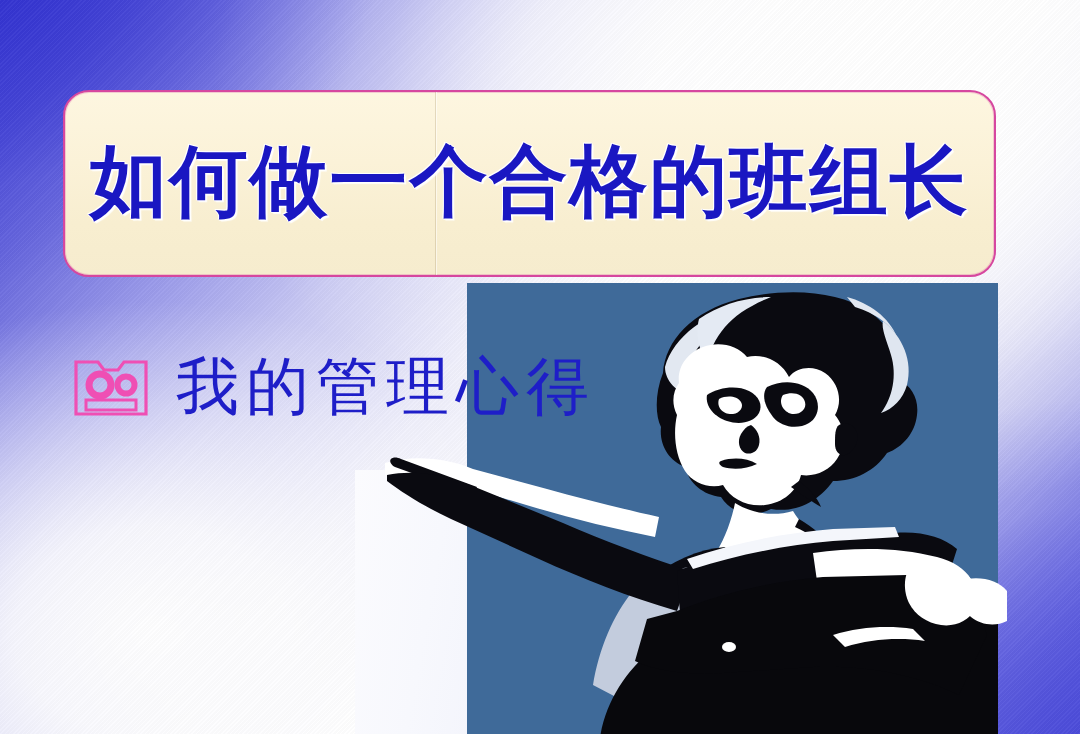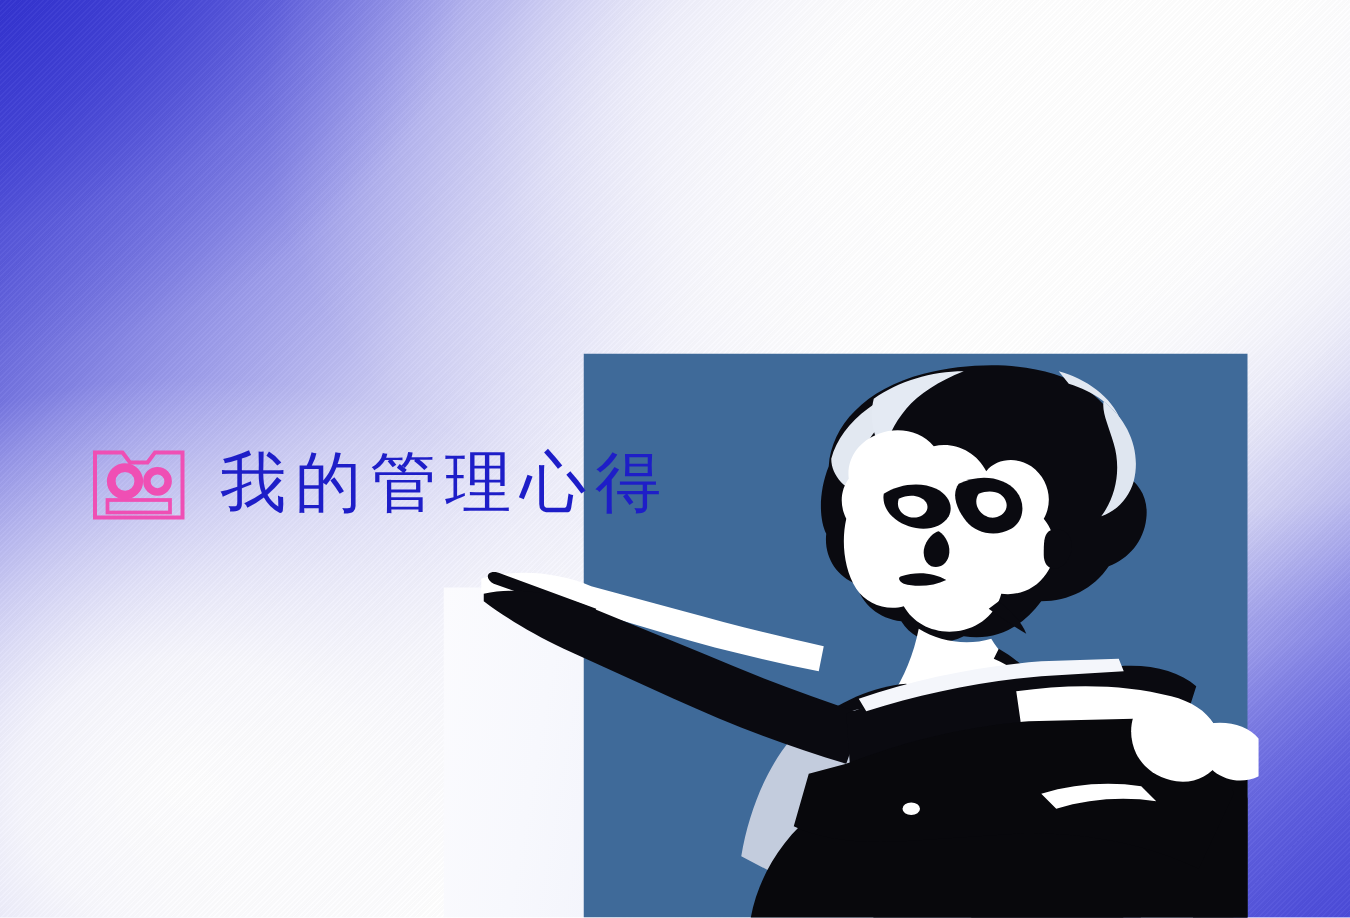--- a/index.html
+++ b/index.html
@@ -126,21 +126,21 @@
 
   
   .subtitle-row{
     position:absolute;left:72px;top:352px;
     display:flex;align-items:center;gap:26px;
   }
   .bullet-icon{width:78px;height:66px;display:block;flex:none;}
   .subtitle-text{
     font-family:"DejaVu Sans","Liberation Sans",sans-serif;
     font-weight:normal;
-    font-size:53px;
+    font-size:63px;
     line-height:70px;
     letter-spacing:7px;
     color:#1e1ec8;
     white-space:nowrap;
   }
 </style>
 </head>
 <body>
 
 <div id="slide">
@@ -310,20 +310,25 @@
         C648,352 634,350 624,342 C612,332 606,316 612,306 Z"></path>
 
       <path fill="#ffffff" d="
         M486,360 C512,352 540,350 566,354 L578,366
         C552,362 524,364 498,372 Z"></path>
 
       <ellipse cx="382" cy="372" rx="7" ry="5" fill="#ffffff"></ellipse>
     </svg>
   </div>
 
+  <div class="title-plate">
+    <div class="plate-seam"></div>
+    <div class="plate-seam2"></div>
+    <div class="title-text">如何做一个合格的班组长</div>
+  </div>
 
   <div class="subtitle-row">
     <svg class="bullet-icon" viewBox="0 0 78 66">
 
       <path d="M4 8 H26 L32 16 H46 L52 8 H74 V60 H4 Z" fill="none" stroke="#ef4fb4" stroke-width="3.2" stroke-linejoin="miter"></path>
 
       <rect x="14" y="46" width="50" height="10" fill="none" stroke="#ef4fb4" stroke-width="3"></rect>
 
       <circle cx="28" cy="31" r="11" fill="none" stroke="#ef4fb4" stroke-width="7"></circle>
 

